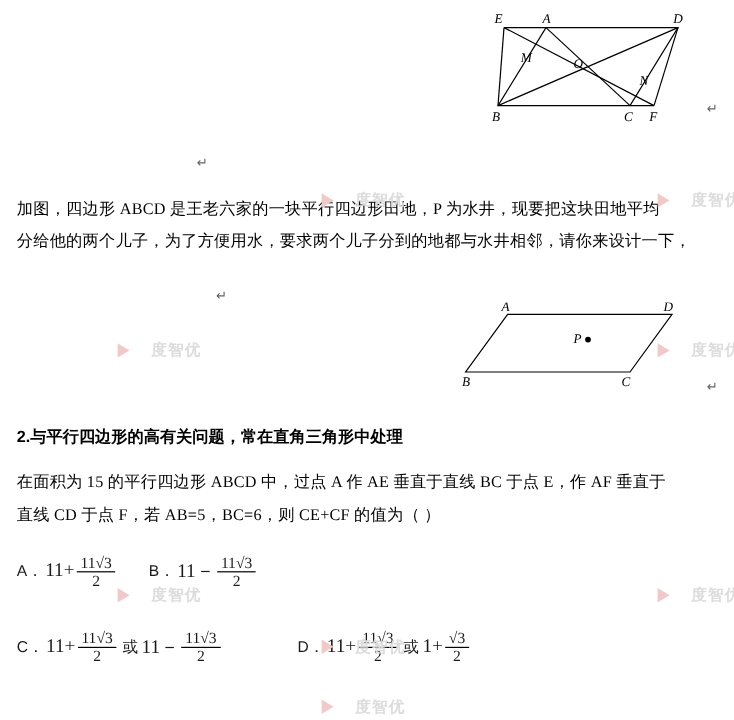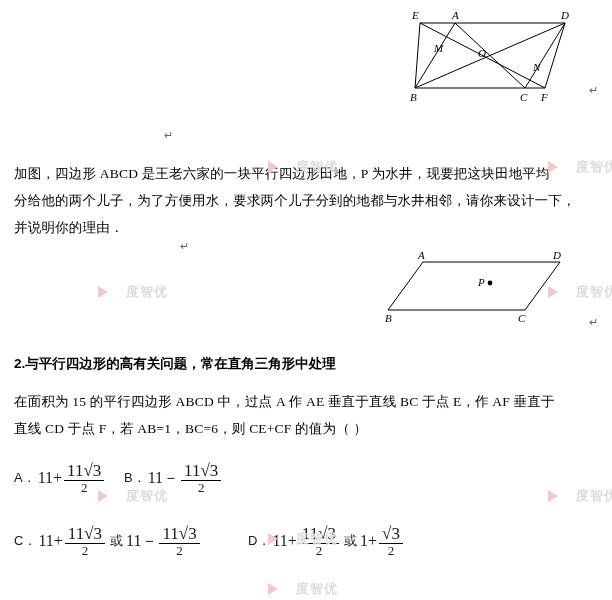--- a/index.html
+++ b/index.html
@@ -52,21 +52,21 @@
   
   .fig{position:absolute;}
   .fig svg{display:block;}
   .lbl{font-family:"Liberation Serif",serif;font-size:11px;fill:#000;font-style:italic;}
   .optrow{position:absolute;white-space:nowrap;display:flex;align-items:center;}
   .opt-label{font-family:"Liberation Sans",sans-serif;font-size:13px;margin-right:2px;}
   .frac{
     display:inline-flex;flex-direction:column;align-items:center;
     vertical-align:middle;margin:0 2px;line-height:1.05;
   }
-  .frac .num{font-size:17px;padding:0 3px;}
+  .frac .num{font-size:13px;padding:0 3px;}
   .frac .bar{width:100%;height:1px;background:#000;}
   .frac .den{font-size:13px;padding:0 3px;}
   .cn{font-family:"Liberation Sans",sans-serif;font-size:13px;margin:0 3px;}
 </style>
 </head>
 <body>
 
 <div class="page">
 
   <div class="fig" style="left:405px;top:8px;">
@@ -95,42 +95,41 @@
       <text class="lbl" x="136" y="93">F</text>
     </svg>
   </div>
   <div style="position:absolute;left:589px;top:84px;font-size:11px;color:#666;">↵</div>
 
   <div style="position:absolute;left:164px;top:129px;font-size:11px;color:#666;">↵</div>
 
   <div class="para" style="left:14px;top:160px;width:580px;">
     <div>加图，四边形 ABCD 是王老六家的一块平行四边形田地，P 为水井，现要把这块田地平均</div>
     <div>分给他的两个儿子，为了方便用水，要求两个儿子分到的地都与水井相邻，请你来设计一下，</div>
-    <div>并说明你的理由．</div>
   </div>
   <div style="position:absolute;left:180px;top:240px;font-size:11px;color:#666;">↵</div>
 
   <div class="fig" style="left:385px;top:252px;">
     <svg width="180" height="75" viewBox="0 0 180 75">
       <polygon points="38,10 175,10 140,58 3,58" fill="none" stroke="#000" stroke-width="1"></polygon>
       <circle cx="105" cy="31" r="2.4" fill="#000"></circle>
       <text class="lbl" x="33" y="7">A</text>
       <text class="lbl" x="168" y="7">D</text>
       <text class="lbl" x="93" y="34">P</text>
       <text class="lbl" x="0" y="70">B</text>
       <text class="lbl" x="133" y="70">C</text>
     </svg>
   </div>
   <div style="position:absolute;left:589px;top:316px;font-size:11px;color:#666;">↵</div>
 
   <div class="heading" style="left:14px;top:355px;">2.与平行四边形的高有关问题，常在直角三角形中处理</div>
 
   <div class="para" style="left:14px;top:388px;width:585px;">
     <div>在面积为 15 的平行四边形 ABCD 中，过点 A 作 AE 垂直于直线 BC 于点 E，作 AF 垂直于</div>
-    <div>直线 CD 于点 F，若 AB=1，BC=6，则 CE+CF 的值为（         ）</div>
+    <div>直线 CD 于点 F，若 AB=5，BC=6，则 CE+CF 的值为（         ）</div>
   </div>
 
   <div class="optrow" style="left:14px;top:462px;">
     <span class="opt-label">A．</span>
     <span>11+</span>
     <span class="frac">
       <span class="num">11√3</span>
       <span class="bar"></span>
       <span class="den">2</span>
     </span>

